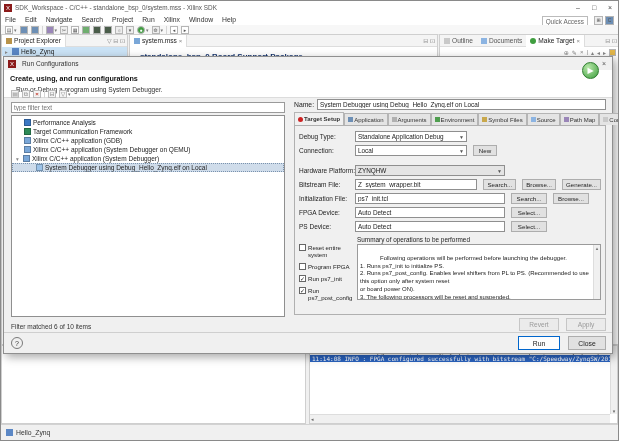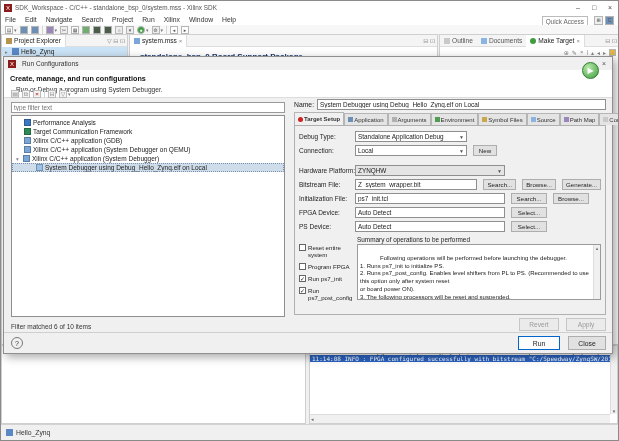--- a/index.html
+++ b/index.html
@@ -270,21 +270,21 @@
   </div>
 
   <div class="dialog">
     <div class="dlg-title">
       <span class="app-icon">X</span>
       <span class="dlg-title-text">Run Configurations</span>
       <span class="dlg-close">×</span>
     </div>
 
     <div class="dlg-header">
-      <b>Create, manage, and run configurations</b>
+      <b>Create, using, and run configurations</b>
       <div class="dlg-sub">Run or Debug a program using System Debugger.</div>
     </div>
     <div class="run-badge">▶</div>
 
     <div class="lp-toolbar">
       <span class="dti">▤</span>
       <span class="dti">⧉</span>
       <span class="dti"><span class="red">×</span></span>
       <span class="tb-sep"></span>
       <span class="dti">⊟</span>

